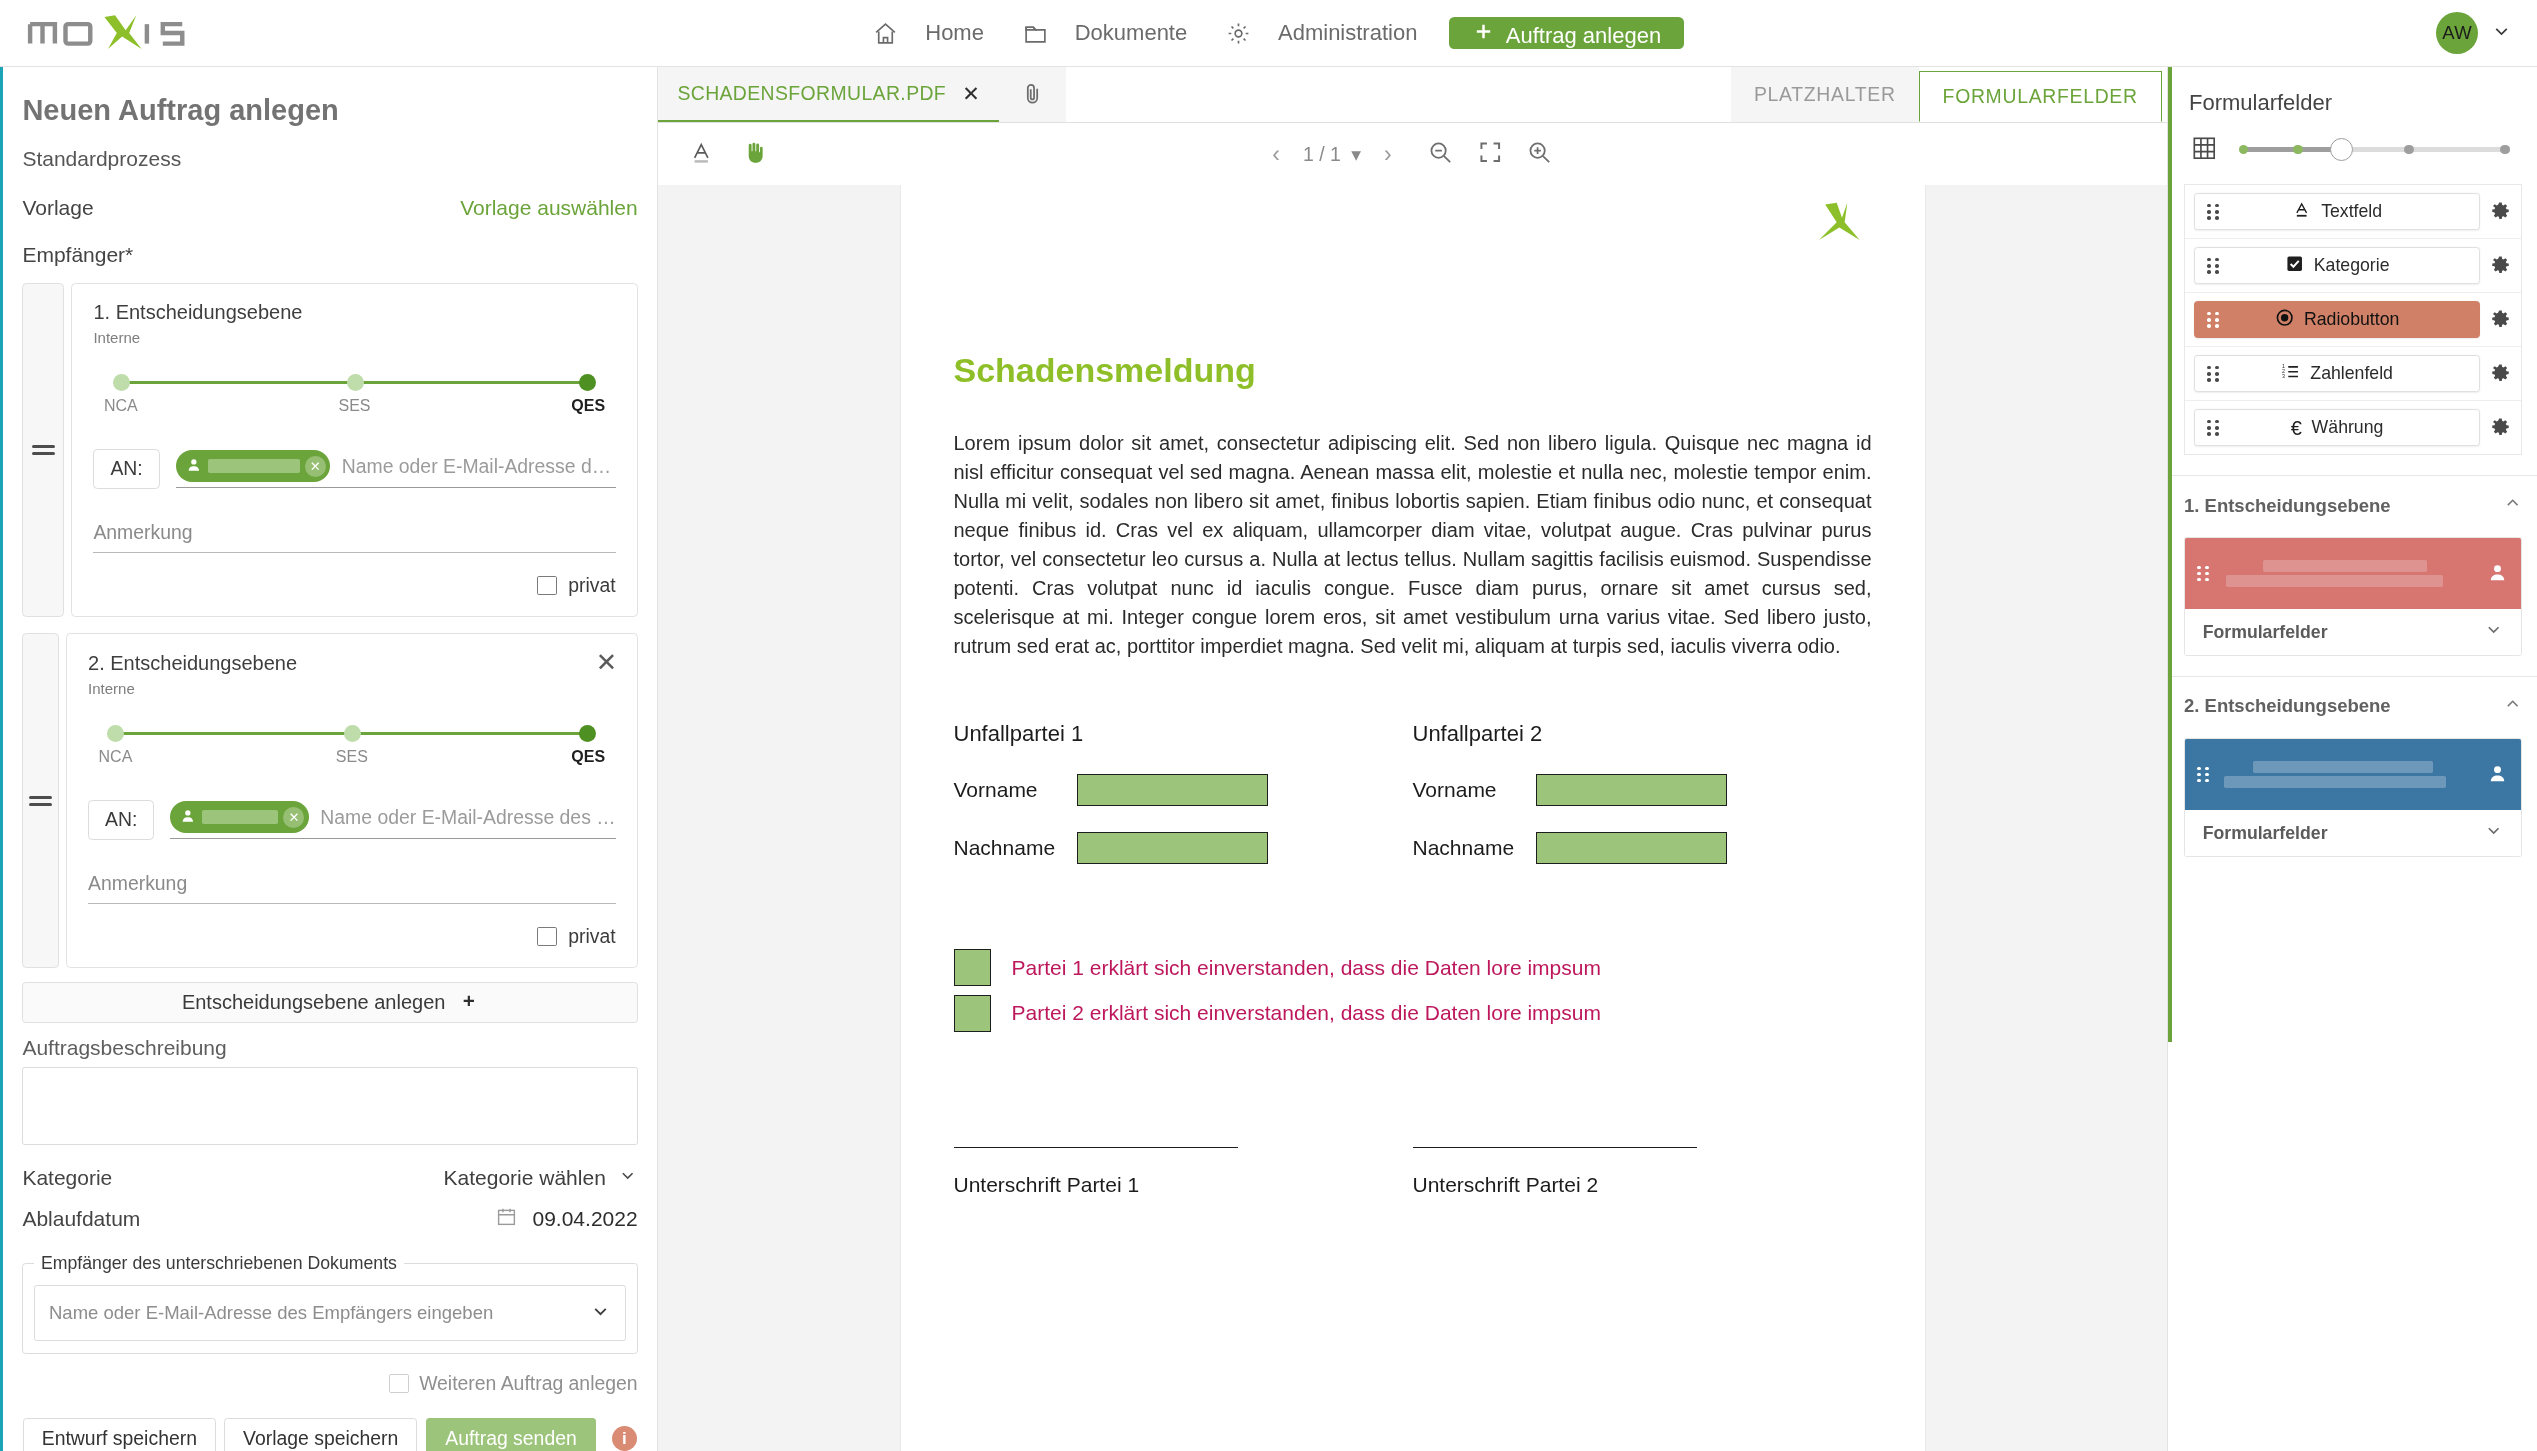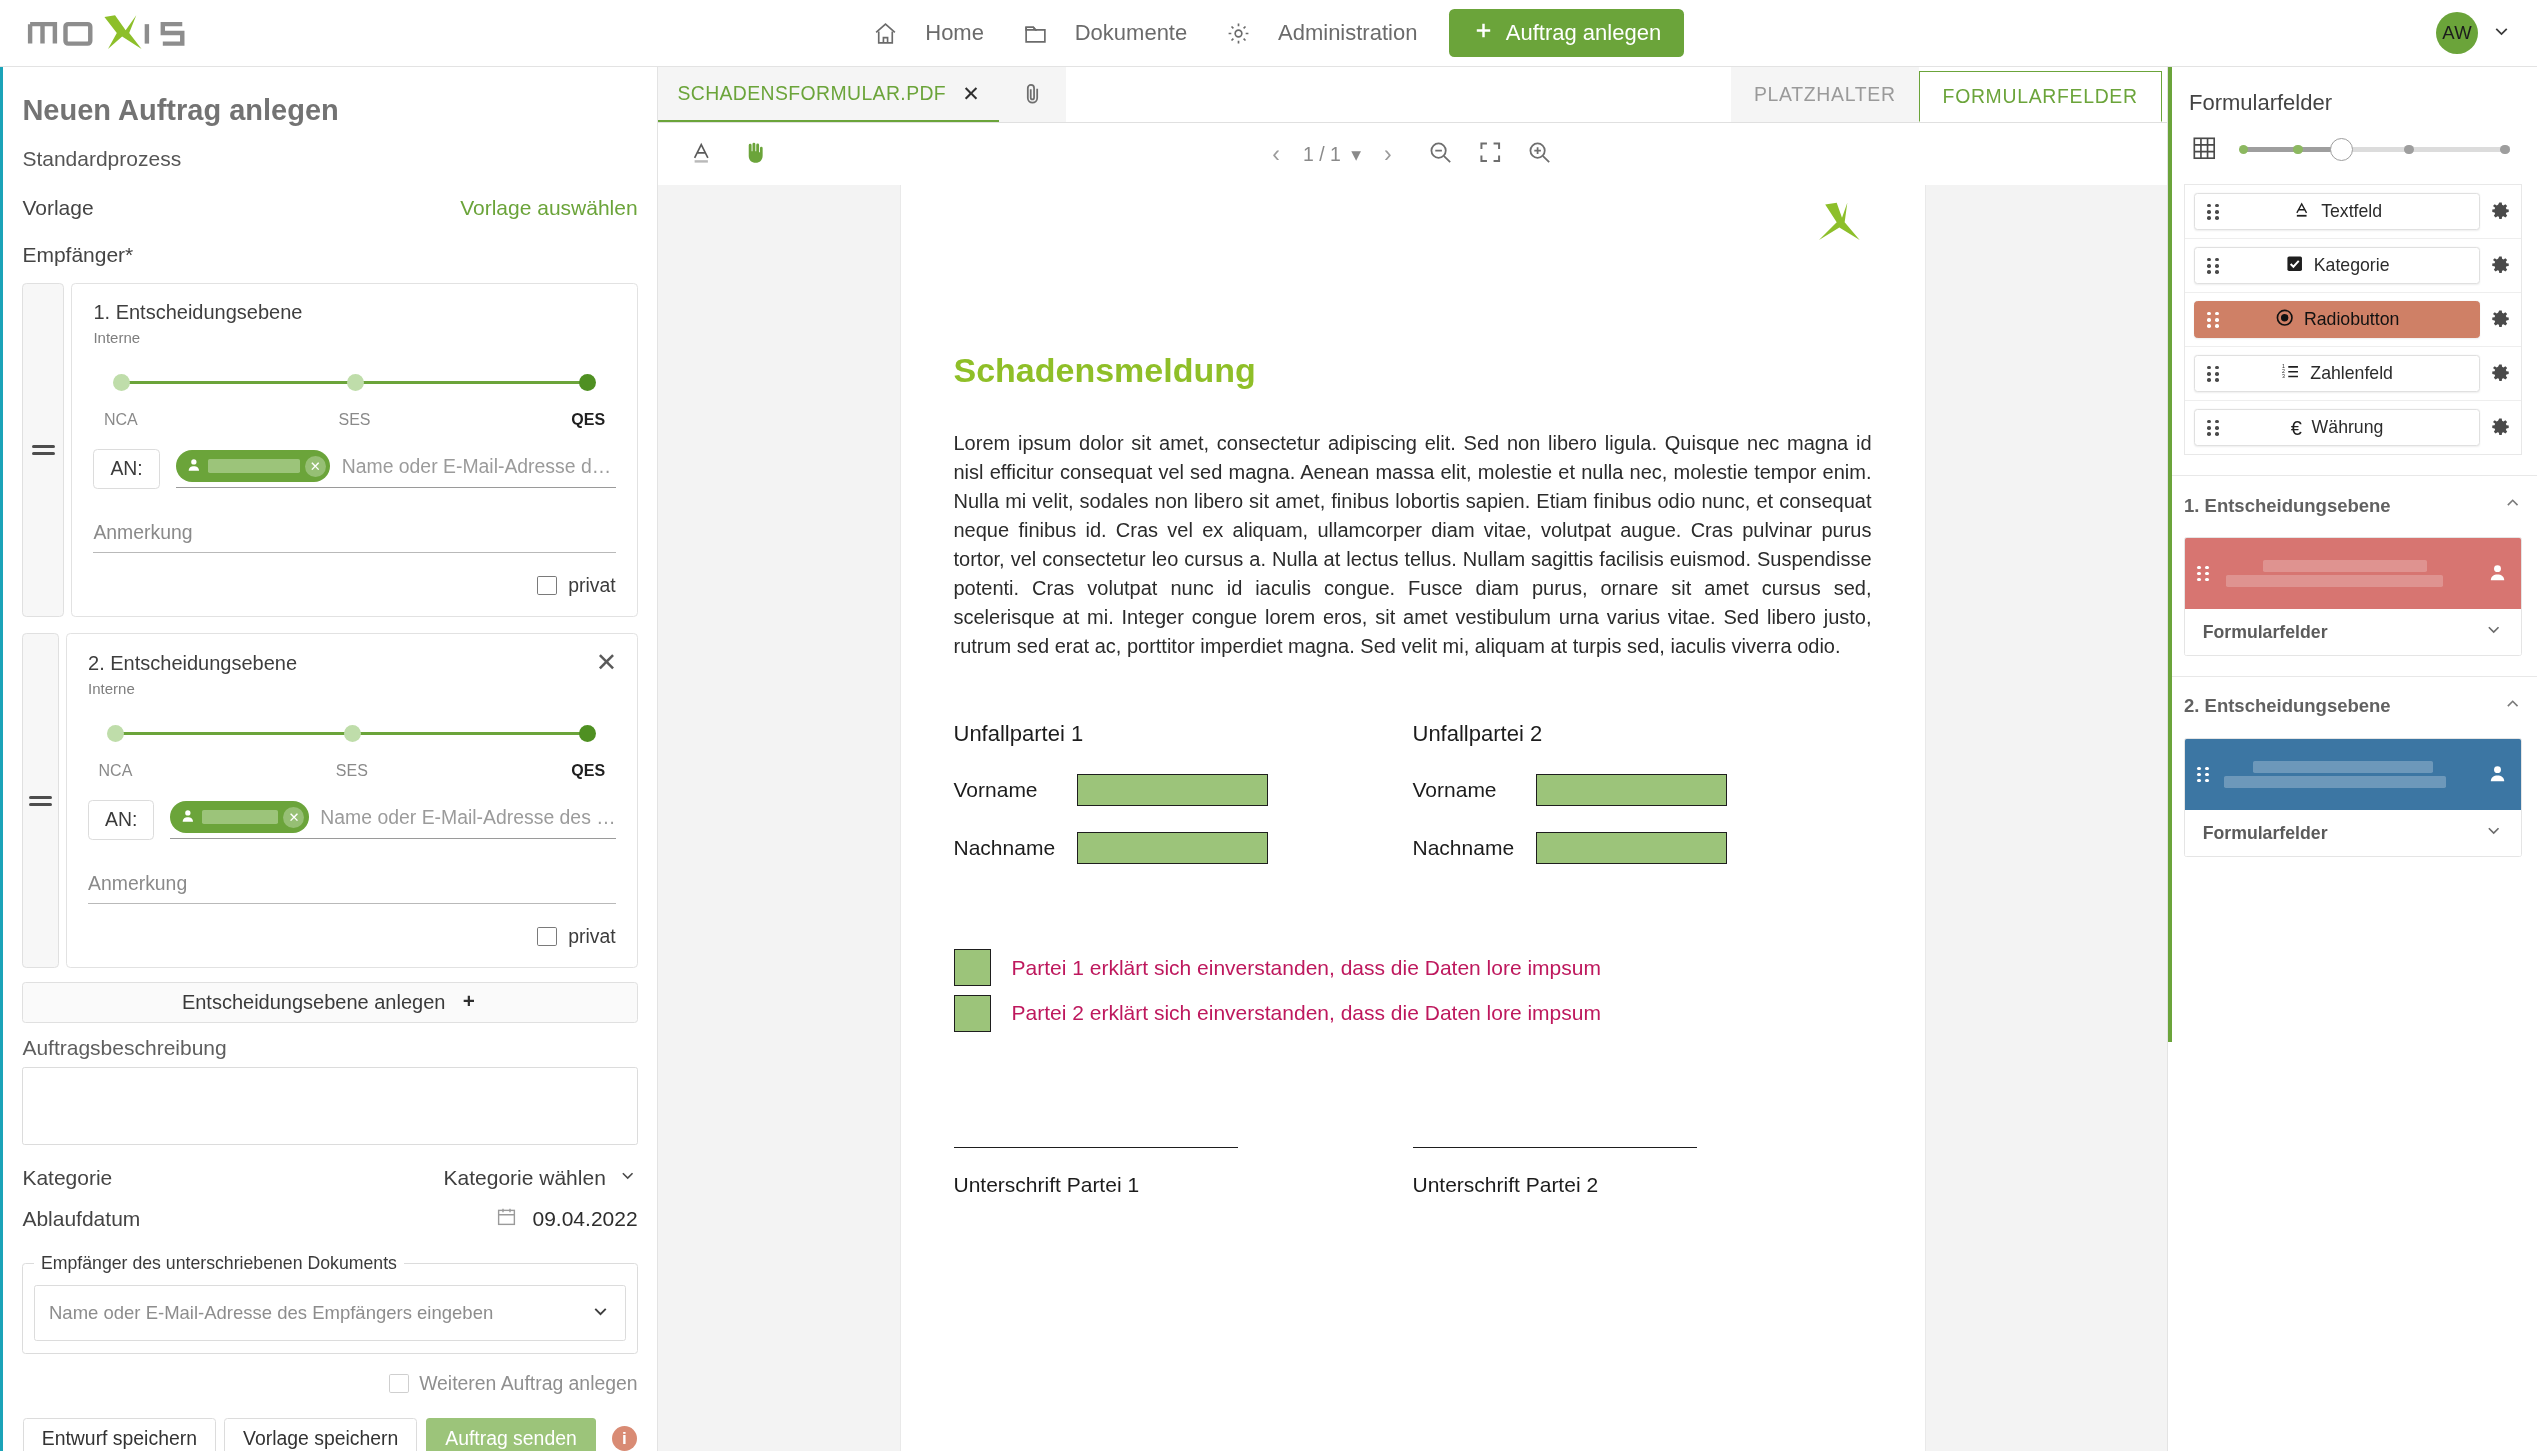--- a/index.html
+++ b/index.html
@@ -24,21 +24,21 @@
     display: flex; align-items: center; justify-content: center; gap: 0px;
   }
   .navitem {
     display: flex; align-items: center; gap: 27px;
     color: #6b6b6b; font-size: 22px; padding: 0 19.4px; cursor: pointer;
     white-space: nowrap;
   }
   .navitem svg { display:block; }
   .btn-primary {
     background: #6ba43a; color: #fff; border-radius: 5.3px;
-    padding: 0 23px; height: 48px; display: flex; align-items: center; gap: 10.6px;
+    padding: 0 23px; height: 32px; display: flex; align-items: flex-end; gap: 10.6px;
     font-size: 22px; cursor: pointer; margin-left: 12.4px; white-space: nowrap;
   }
   .avatar-wrap { position: absolute; right: 26.5px; top: 0; bottom: 0; display: flex; align-items: center; gap: 12.4px; }
   .avatar {
     width: 42px; height: 42px; border-radius: 50%; background: #6ba43a;
     color: #1c1c1c; font-size: 18.5px; display: flex; align-items: center; justify-content: center;
     letter-spacing: 0.4px;
   }
 
   
@@ -71,21 +71,21 @@
   }
   .level-title { font-size: 20px; color: #3e3e3e; }
   .level-sub { font-size: 15px; color: #7e7e7e; margin-top: 5.3px; }
   .close-x { position: absolute; right: 19.4px; top: 16px; font-size: 25.6px; color: #5a5a5a; cursor: pointer; line-height: 1; font-weight: 300; }
 
   .slider { position: relative; margin: 28px 19.4px 0 19.4px; height: 48px; }
   .slider .track { position: absolute; left: 3.5px; right: 3.5px; top: 6.2px; height: 3.5px; background: #6ba43a; }
   .slider .knob { position: absolute; top: 0; width: 17px; height: 17px; border-radius: 50%; cursor: pointer; }
   .slider .knob.off { background: #bfddaa; }
   .slider .knob.on  { background: #4f9022; }
-  .slider .tick { position: absolute; top: 37px; font-size: 16px; color: #8a8a8a; transform: translateX(-50%); }
+  .slider .tick { position: absolute; top: 23px; font-size: 16px; color: #8a8a8a; transform: translateX(-50%); }
   .slider .tick.active { color: #1f1f1f; font-weight: bold; }
 
   .an-row { display: flex; align-items: center; margin-top: 26.5px; }
   .an-btn {
     border: 0.9px solid #dcdcdc; border-radius: 4.4px; padding: 0 16px; height: 40px;
     display: flex; align-items: center; font-size: 19.4px; color: #3a3a3a; background: #fff; cursor: pointer;
   }
   .chip-field { flex: 1; margin-left: 16px; border-bottom: 0.9px solid #9a9a9a; display: flex; align-items: center; padding-bottom: 4.4px; position: relative; }
   .chip {
     background: #6ba43a; border-radius: 17.7px; height: 32px; display: flex; align-items: center;

